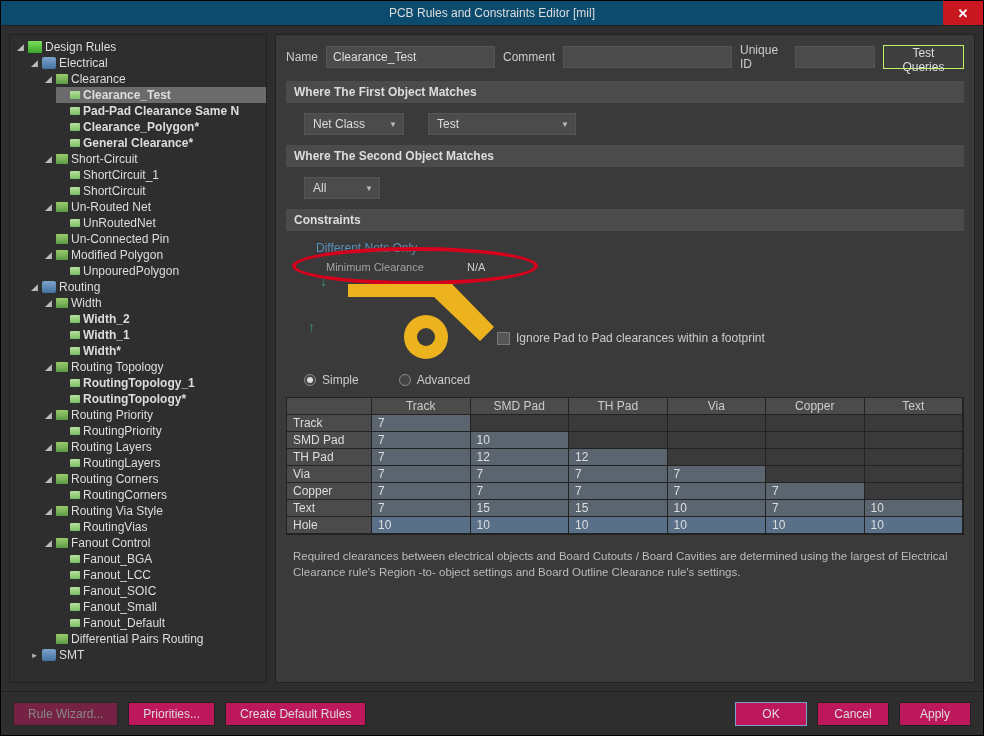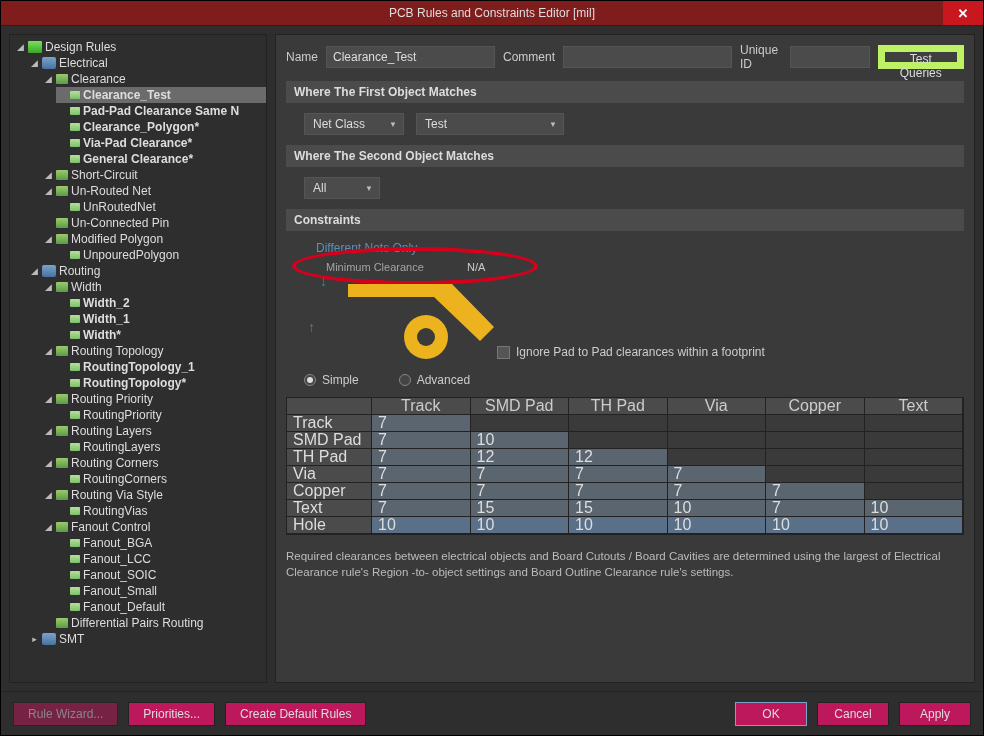--- a/index.html
+++ b/index.html
@@ -1,18 +1,18 @@
 <!DOCTYPE html>
 <html><head>
 <meta charset="utf-8">
 <style>
 * { margin:0; padding:0; box-sizing:border-box; font-family:"Segoe UI",Tahoma,Arial,sans-serif; font-size:12px; }
 body { background:#3a3a3a; width:984px; height:736px; overflow:hidden; color:#ccc; }
 .window { width:984px; height:736px; background:#2e2e2e; display:flex; flex-direction:column; border:1px solid #000; }
-.titlebar { height:25px; background:#7f1d1d; display:flex; align-items:center; justify-content:center; position:relative; border-bottom:1px solid #222; }
+.titlebar { height:25px; background:#0c4a6e; display:flex; align-items:center; justify-content:center; position:relative; border-bottom:1px solid #222; }
 .titlebar .title { color:#ddd; font-size:12px; }
 .close-btn { position:absolute; right:0; top:0; width:40px; height:24px; background:#c8171e; color:#fff; display:flex; align-items:center; justify-content:center; cursor:pointer; font-size:13px; font-weight:bold; }
 .body { flex:1; display:flex; padding:8px; gap:8px; overflow:hidden; }
 .tree-panel { width:258px; background:#2e2e2e; border:1px solid #222; overflow-y:auto; padding:4px 0; }
 .tree ul { list-style:none; padding-left:14px; }
 .tree > ul { padding-left:4px; }
 .tree li { white-space:nowrap; }
 .tree-row { display:flex; align-items:center; height:16px; padding:0 2px; cursor:pointer; gap:3px; }
 .tree-row.sel { background:#6b6b6b; color:#fff; }
 .tree-row.bold .lbl { font-weight:bold; }
@@ -23,47 +23,47 @@
 .ic-grp { background:linear-gradient(#9acb6c,#5d9b46); width:12px; height:10px; border-radius:1px; }
 .ic-rule { background:linear-gradient(#b6e09e,#7cbf6a); width:10px; height:8px; border-radius:1px; }
 .lbl { color:#ddd; }
 .content-panel { flex:1; border:1px solid #222; background:#3a3a3a; display:flex; flex-direction:column; overflow:hidden; padding:8px 10px 4px 10px; }
 .row-top { display:flex; align-items:center; gap:8px; margin-bottom:10px; }
 .row-top .fld-label { color:#ccc; font-size:12px; }
 .txtbox { background:#4b4b4b; border:1px solid #555; height:22px; color:#ddd; padding:2px 6px; }
 .txtbox.small { flex:0 0 160px; }
 .txtbox.med { flex:0 0 150px; }
 .txtbox.short { width:80px; }
-.test-btn { background:#3f3f3f; border:7px solid #bef264; height:24px; padding:0 10px; color:#ddd; cursor:pointer; }
+.test-btn { background:#3f3f3f; border:1px solid #bef264; height:24px; padding:0 10px; color:#ddd; cursor:pointer; }
 .section-hdr { background:#4b4b4b; height:22px; display:flex; align-items:center; padding:0 8px; color:#ddd; font-weight:bold; font-size:12px; margin-bottom:6px; }
-.sub-row { display:flex; gap:12px; margin:4px 0 10px 18px; }
+.sub-row { display:flex; gap:24px; margin:4px 0 10px 18px; }
 .combo { background:#4b4b4b; border:1px solid #555; height:22px; color:#ddd; padding:2px 6px 2px 8px; display:flex; align-items:center; justify-content:space-between; cursor:pointer; }
 .combo .drop { font-size:8px; color:#bbb; }
 .constraints-area { flex:1; display:flex; flex-direction:column; overflow:hidden; margin-top:4px;}
 .diff-nets { color:#5c8fb5; margin-left:30px; margin-bottom:6px; font-size:12px; }
 .diagram-area { position:relative; height:100px; margin-left:16px; margin-bottom:6px; }
 .minclr { position:absolute; left:24px; top:0; color:#a3a3a3; font-size:11px; }
 .minclr-val { position:absolute; left:165px; top:0; color:#ccc; font-size:11px;text-align:center; }
 .red-circle { position:absolute; left:-10px; top:-14px; width:246px; height:38px; border:4px solid #d6001c; border-radius:50%; }
 .trace { position:absolute; left:32px; top:18px; }
-.checkbox-row { position:absolute; left:195px; top:84px; display:flex; align-items:center; gap:6px; color:#ccc; }
+.checkbox-row { position:absolute; left:195px; top:70px; display:flex; align-items:center; gap:6px; color:#ccc; }
 .chk { width:13px; height:13px; background:#555; border:1px solid #777; cursor:pointer; }
 .radio-row { display:flex; gap:40px; margin:6px 0 10px 18px; }
 .radio-item { display:flex; align-items:center; gap:6px; color:#ccc; cursor:pointer; }
 .radio { width:12px; height:12px; border-radius:50%; border:1px solid #888; background:#444; position:relative; }
 .radio.on::after { content:""; position:absolute; inset:2px; border-radius:50%; background:#ddd; }
 .grid-wrap { border:1px solid #222; margin-bottom:10px; }
 .grid { display:grid; grid-template-columns:85px repeat(6, 1fr); }
-.gcell { border-right:1px solid #222; border-bottom:1px solid #222; padding:1px 6px; height:17px; display:flex; align-items:center; color:#ddd; font-size:16px; background:#3f3f3f; }
+.gcell { border-right:1px solid #222; border-bottom:1px solid #222; padding:1px 6px; height:17px; display:flex; align-items:center; color:#ddd; font-size:12px; background:#3f3f3f; }
 .gcell.hdr { background:#4b4b4b; justify-content:center; font-weight:normal; color:#ccc; }
 .gcell.rowhdr { background:#4b4b4b; }
 .gcell.data { background:#5a6570; }
 .gcell.empty { background:#3a3a3a; }
 .gcell.hole { background:#5a7088; }
-.note { color:#bbb; font-size:11.5px; line-height:1.35; padding:4px 0 2px 0; }
+.note { color:#bbb; font-size:11.5px; line-height:1.35; padding:4px 0 2px 0;margin-left:7px; }
 .footer { height:44px; border-top:1px solid #222; display:flex; align-items:center; padding:0 12px; gap:10px; }
 .btn { background:#be185d; border:1px solid #222; color:#ddd; height:24px; padding:0 14px; cursor:pointer; font-size:12px; }
 .btn.primary { border:1px solid #7aa3cc; }
 .spacer { flex:1; }
 .arrow-v { position:absolute; left:18px; top:12px; color:#3a8f7f; font-size:14px;}
 .arrow-v2 { position:absolute; left:6px; top:58px; color:#3a8f7f; font-size:14px;}
 </style>
 </head>
 <body>
 
@@ -116,38 +116,47 @@
                         <div class="tree-row bold">
                           <span class="tw"></span>
                           <span class="ic ic-rule"></span>
                           <span class="lbl">Clearance_Polygon*</span>
                         </div>
                       </li>
                     <li>
                         <div class="tree-row bold">
                           <span class="tw"></span>
                           <span class="ic ic-rule"></span>
-                          <span class="lbl">Via-Pad Clearance*</span>
-                        </div>
-                      </li>
-                    <li>
-                        <div class="tree-row bold">
-                          <span class="tw"></span>
-                          <span class="ic ic-rule"></span>
                           <span class="lbl">General Clearance*</span>
                         </div>
                       </li>
                   </ul>
                 </li>
                 <li>
                   <div class="tree-row">
                       <span class="tw">◢</span>
                       <span class="ic ic-grp"></span>
                       <span class="lbl">Short-Circuit</span>
                     </div>
+                  <ul>
+                    <li>
+                        <div class="tree-row">
+                          <span class="tw"></span>
+                          <span class="ic ic-rule"></span>
+                          <span class="lbl">ShortCircuit_1</span>
+                        </div>
+                      </li>
+                    <li>
+                        <div class="tree-row">
+                          <span class="tw"></span>
+                          <span class="ic ic-rule"></span>
+                          <span class="lbl">ShortCircuit</span>
+                        </div>
+                      </li>
+                  </ul>
                 </li>
                 <li>
                   <div class="tree-row">
                       <span class="tw">◢</span>
                       <span class="ic ic-grp"></span>
                       <span class="lbl">Un-Routed Net</span>
                     </div>
                   <ul>
                       <li>
                         <div class="tree-row">

